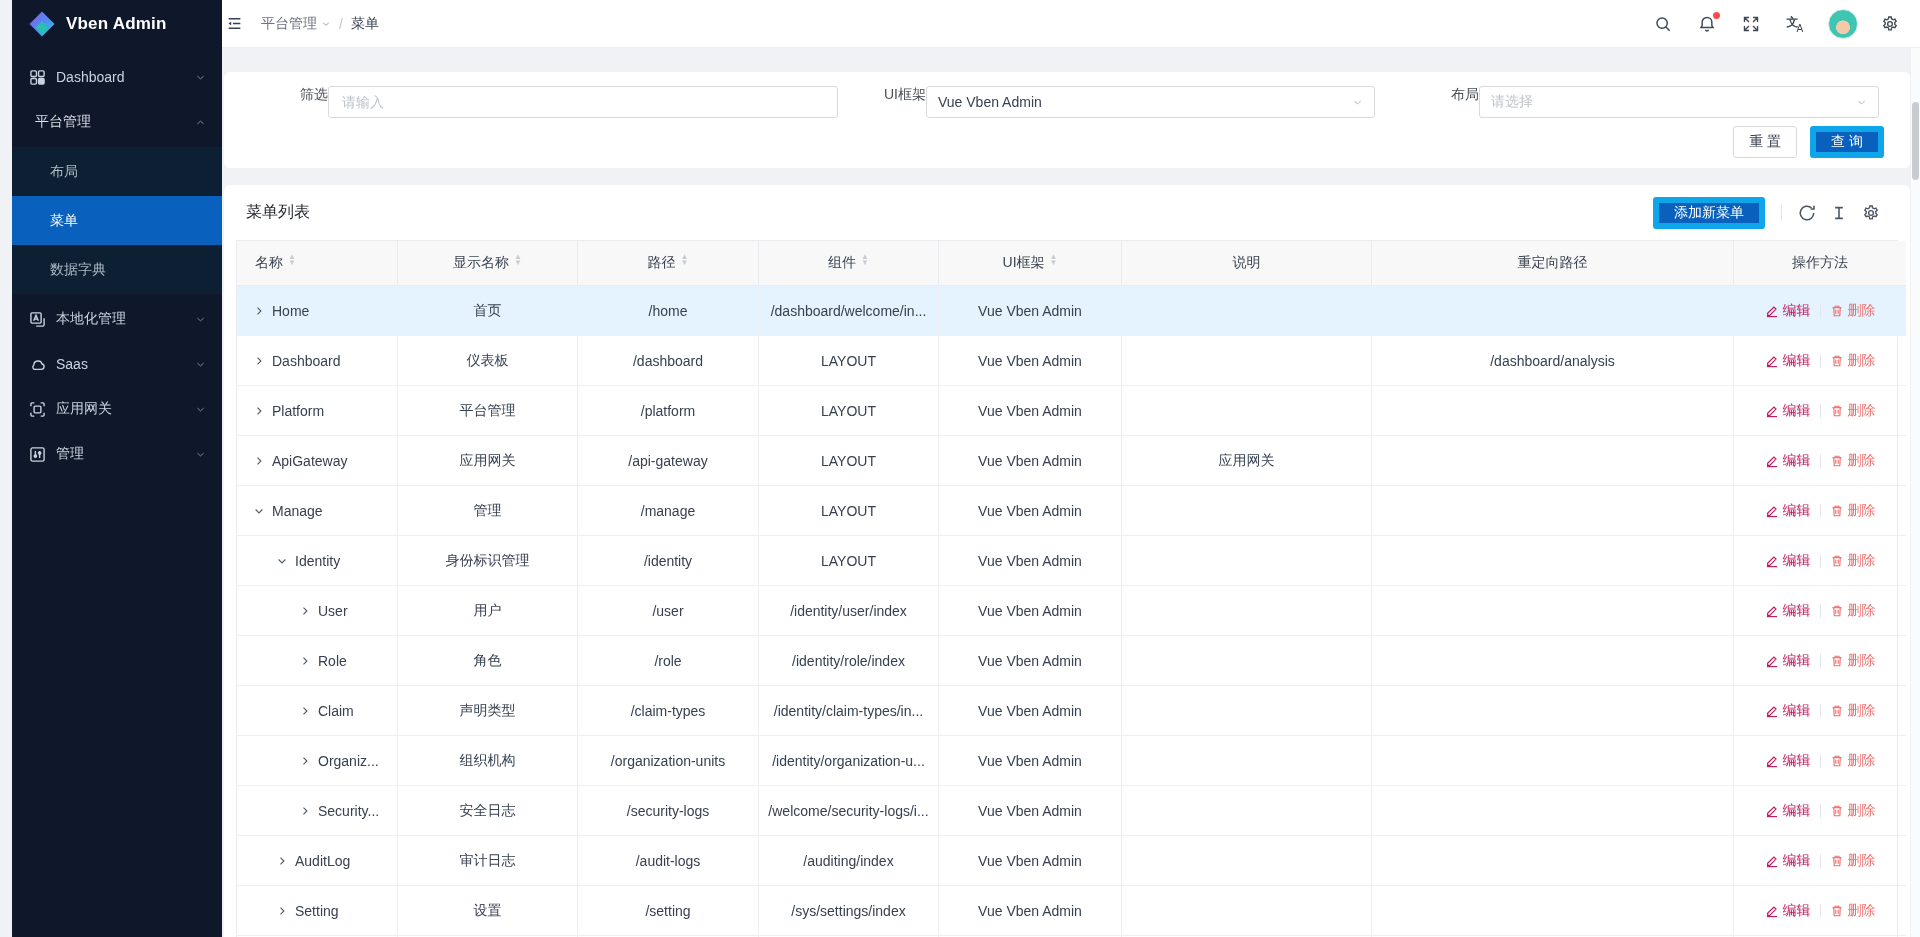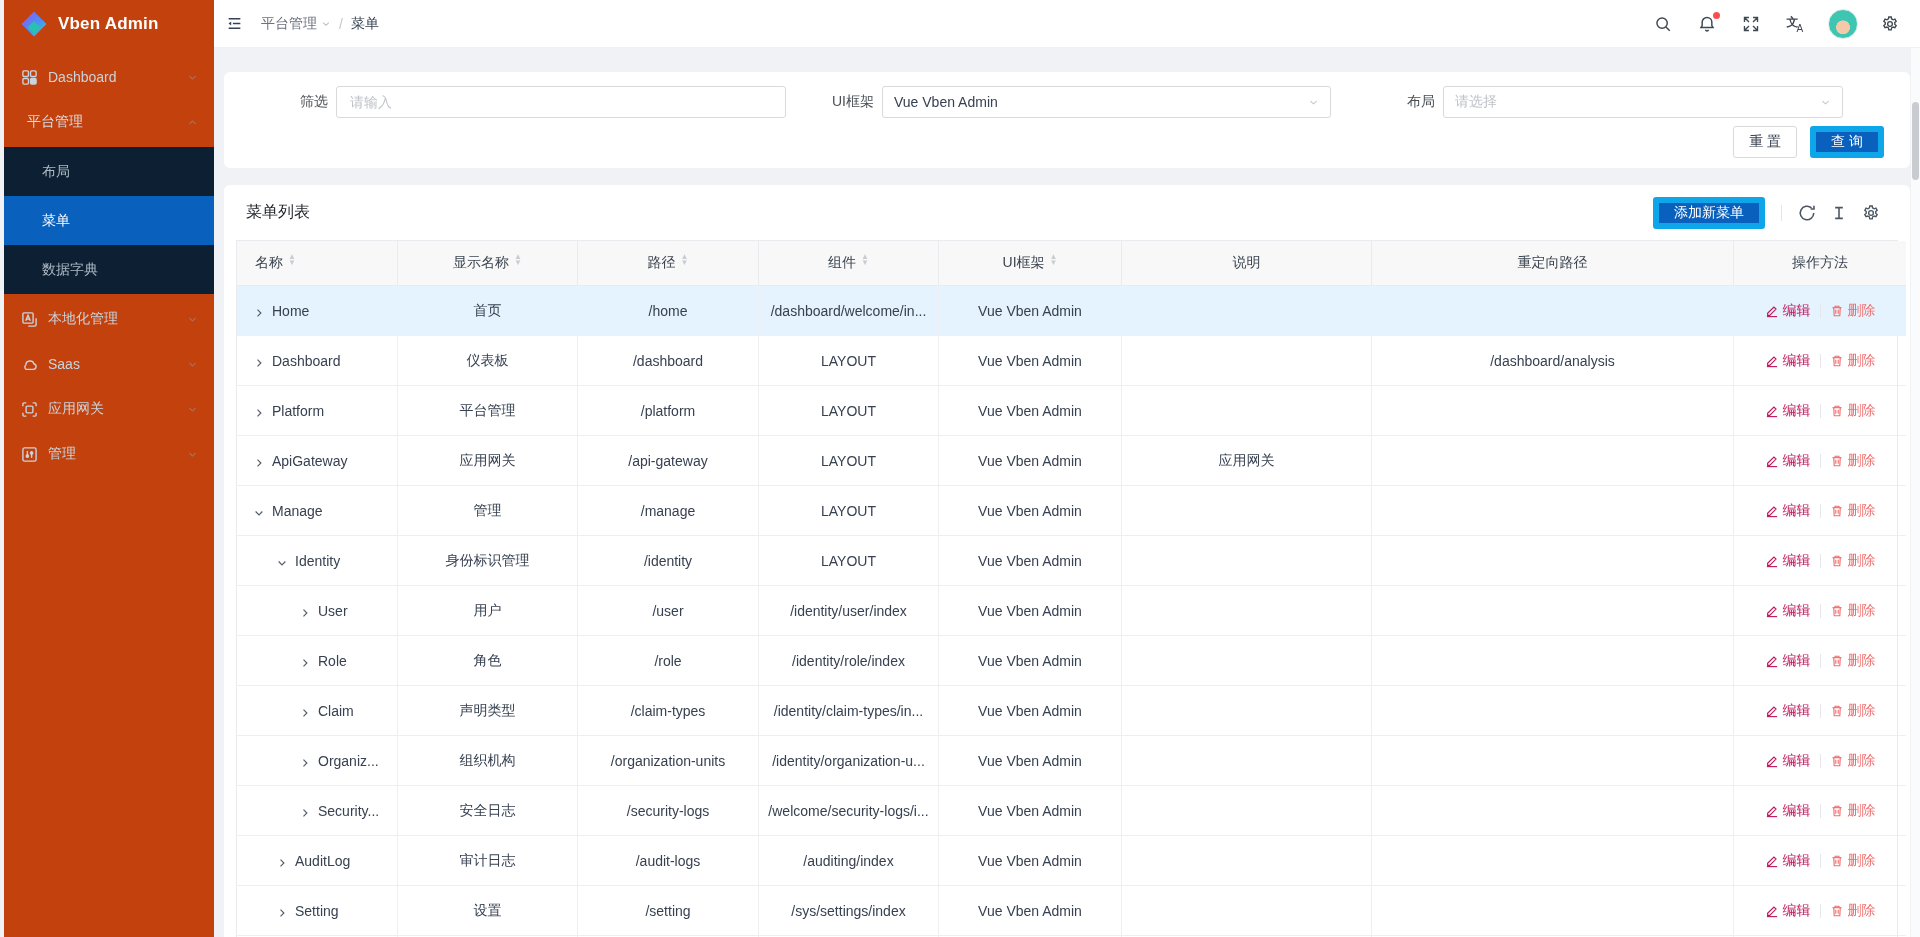--- a/index.html
+++ b/index.html
@@ -2,21 +2,21 @@
 <html><head>
 <meta charset="utf-8">
 <style>
   html,body{margin:0;padding:0;background:#e8eaed;}
   .app{position:relative;width:1920px;height:937px;overflow:hidden;background:#f0f2f5;
        font-family:"Liberation Sans","DejaVu Sans",sans-serif;font-size:14px;color:#374151;}
   svg{display:block}
   .ic{display:inline-flex;align-items:center;justify-content:center;flex:none;}
 
   
-  .sidebar{position:absolute;left:4px;top:0;width:210px;height:937px;background:#c2410c;z-index:5;}
+  .sidebar{position:absolute;left:12px;top:0;width:210px;height:937px;background:#0f172a;z-index:5;}
   .logo-row{height:48px;display:flex;align-items:center;gap:10px;padding-left:16px;}
   .logo-title{color:#fff;font-size:17px;font-weight:bold;letter-spacing:.2px;}
   .menu{padding-top:4px;}
   .menu-item{height:40px;margin:5px 0;display:flex;align-items:center;gap:10px;
              padding:0 16px 0 17px;color:#c9d4de;cursor:pointer;}
   .menu-item .mi-label{flex:1;}
   .menu-item .chev{color:#8a97a5;margin-left:auto;}
   .menu-item.group{padding-left:23px;color:#d7dee5;}
   .submenu{background:#0d2033;}
   .submenu-item{height:49px;display:flex;align-items:center;padding-left:38px;
@@ -42,21 +42,21 @@
           border:1px solid #d9ede9;box-sizing:border-box;}
 
   
   .content{position:absolute;left:210px;top:48px;right:0;bottom:0;padding:24px 0 0 14px;
            box-sizing:border-box;overflow:hidden;}
   .card{background:#fff;border-radius:6px;width:1686px;box-sizing:border-box;}
 
   
   .filter-card{height:96px;position:relative;padding:14px 16px;}
   .filter-row{display:flex;align-items:center;}
-  .f-group{display:flex;align-items:center;gap:8px;}
+  .f-group{display:flex;gap:0;}
   .f-label{color:#4a5056;white-space:nowrap;}
   .f-input,.f-select{height:32px;border:1px solid #d9d9d9;border-radius:3px;background:#fff;
           box-sizing:border-box;display:flex;align-items:center;padding:0 11px;cursor:text;}
   .f-input input{border:none;outline:none;width:100%;font:inherit;color:#374151;background:transparent;}
   .f-input input::placeholder{color:#bfc3c9;}
   .f-select{cursor:pointer;justify-content:space-between;}
   .f-select .sel-val{color:#374151;}
   .f-select .sel-val.placeholder{color:#bfc3c9;}
   .f-select .chev{color:#c2c6cc;}
   .filter-btns{position:absolute;right:26px;bottom:10px;display:flex;gap:13px;}
@@ -80,21 +80,21 @@
      border-right:1px solid #e9ebee;border-bottom:1px solid #e9ebee;padding:0;}
   th:last-child{border-right:none;}
   th .th-inner{display:flex;align-items:flex-start;justify-content:center;gap:5px;cursor:pointer;}
   th.al-left .th-inner{justify-content:flex-start;padding-left:18px;}
   .sorter{display:flex;flex-direction:column;line-height:6px;font-size:8px;color:#c9ccd1;}
   td{height:49px;border-right:1px solid #edeff2;border-bottom:1px solid #edeff2;
      text-align:center;color:#374151;padding:0 6px;overflow:hidden;white-space:nowrap;}
   td:last-child{border-right:none;}
   td.name-cell{text-align:left;padding:0;}
   tr.hl td{background:#e4f3fd;}
-  .name-inner{display:flex;align-items:flex-end;gap:7px;}
+  .name-inner{display:flex;align-items:center;gap:7px;}
   .tree-caret{color:#55606c;flex:none;cursor:pointer;}
   .act-inner{display:flex;align-items:center;justify-content:center;gap:9px;}
   .link{display:inline-flex;align-items:center;gap:4px;cursor:pointer;}
   .link-edit{color:#be185d;}
   .link-del{color:#ef6e6e;}
   .act-divider{width:1px;height:14px;background:#e5e7eb;}
 
   
   .scroll-rail{position:absolute;right:0;top:48px;bottom:0;width:9px;background:#fafbfc;
                border-left:1px solid #f0f1f3;z-index:6;}
@@ -278,21 +278,21 @@
         </span>
       </div>
   </header>
 
   <main class="content">
 
     <section class="card filter-card">
       <div class="filter-row">
         <div class="f-group" style="margin-left:60px;">
           <span class="f-label">筛选</span>
-          <div class="f-input" style="width:450px;">
+          <div class="f-input" style="width:510px;">
             <input type="text" placeholder="请输入" style="">
           </div>
         </div>
         <div class="f-group" style="margin-left:46px;">
           <span class="f-label">UI框架</span>
           <div class="f-select" style="width:449px;">
             <span class="sel-val">Vue Vben Admin</span>
             <span class="ic chev">
               <svg width="11" height="11" viewBox="0 0 16 16" fill="none" stroke="currentColor" stroke-width="1.5">
                   <path d="M3.5 6l4.5 4 4.5-4"></path>

